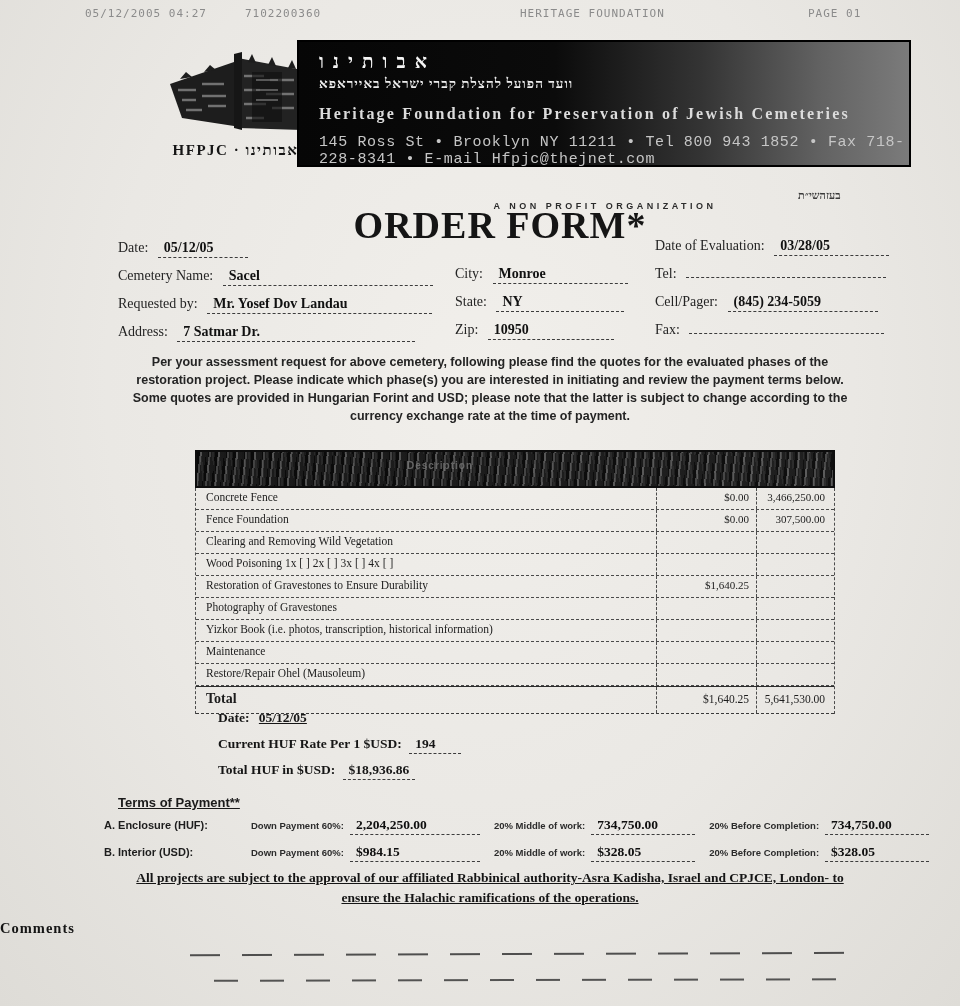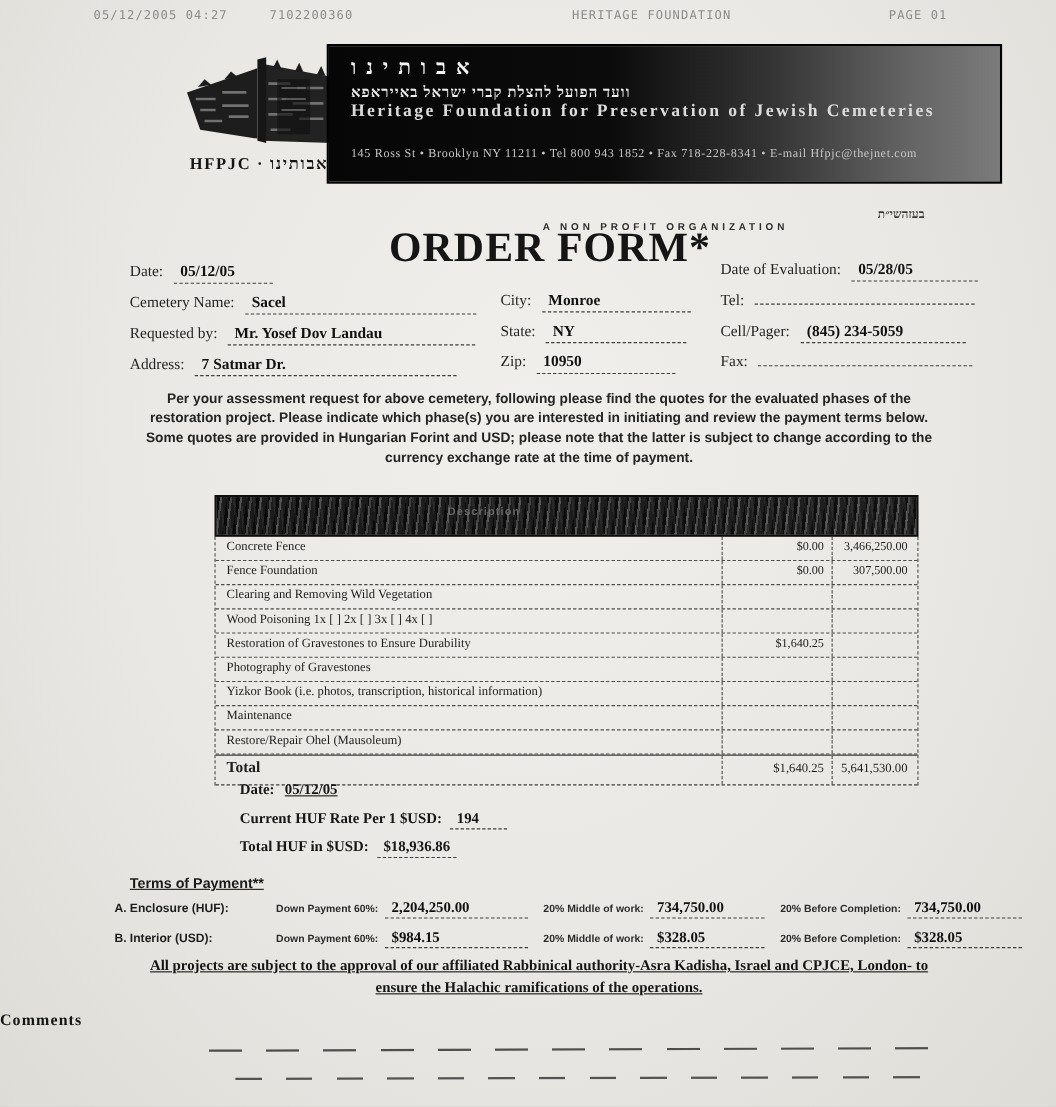--- a/index.html
+++ b/index.html
@@ -16,22 +16,22 @@
   
   .logo{position:absolute;left:148px;top:46px;width:175px;text-align:center;}
   .logo svg{display:block;margin:0 auto;}
   .logo-cap{margin-top:4px;font-weight:bold;font-size:15px;letter-spacing:1.5px;color:#151515;}
   
   .banner{position:absolute;left:297px;top:40px;width:614px;height:127px;box-sizing:border-box;
     background:linear-gradient(90deg,#060606 0%,#0b0b0b 42%,#343434 66%,#636363 86%,#7b7b7b 100%);
     border:2px solid #000;padding:9px 0 0 20px;color:#fff;}
   .b-heb1{font-size:19px;font-weight:bold;letter-spacing:9px;color:#f4f4f4;}
   .b-heb2{font-size:13.5px;font-weight:bold;color:#ededed;margin-top:3px;letter-spacing:1px;}
-  .b-eng{font-weight:bold;font-size:16px;letter-spacing:2.2px;color:#dcdcdc;}
-  .b-addr{margin-top:24px;font-size:11px;color:#c6c6c6;letter-spacing:.6px;font-family:Liberation Serif, serif;}
+  .b-eng{margin-top:13px;font-weight:bold;font-size:16px;letter-spacing:2.2px;color:#dcdcdc;}
+  .b-addr{margin-top:11px;font-size:15px;color:#c6c6c6;letter-spacing:.6px;font-family:Liberation Mono, monospace;}
   
   .nonprofit{position:absolute;top:201px;left:300px;width:610px;text-align:center;
     font-family:"Liberation Sans",sans-serif;font-weight:bold;font-size:9px;letter-spacing:3.5px;color:#2c2c2c;}
   .blessing{position:absolute;top:189px;left:798px;font-size:11px;font-weight:bold;color:#3a3a3a;}
   .title{position:absolute;top:203px;left:40px;width:920px;text-align:center;
     font-size:38px;font-weight:bold;letter-spacing:1px;color:#151515;}
   
   .frow{position:absolute;font-size:14px;white-space:nowrap;}
   .frow .lab{color:#242424;}
   .frow .val{font-weight:bold;display:inline-block;border-bottom:1.6px dashed #3c3c3c;
@@ -153,21 +153,21 @@
     <span class="lab">State:</span>
     <span class="val" style="min-width:118px">NY</span>
   </div>
   <div class="frow" style="left:455px;top:322px;">
     <span class="lab">Zip:</span>
     <span class="val" style="min-width:116px">10950</span>
   </div>
 
   <div class="frow" style="left:655px;top:238px;">
     <span class="lab">Date of Evaluation:</span>
-    <span class="val" style="min-width:105px">05/28/05</span>
+    <span class="val" style="min-width:105px">03/28/05</span>
   </div>
   <div class="frow" style="left:655px;top:266px;">
     <span class="lab">Tel:</span>
     <span class="val" style="min-width:190px"></span>
   </div>
   <div class="frow" style="left:655px;top:294px;">
     <span class="lab">Cell/Pager:</span>
     <span class="val" style="min-width:140px">(845) 234-5059</span>
   </div>
   <div class="frow" style="left:655px;top:322px;">

